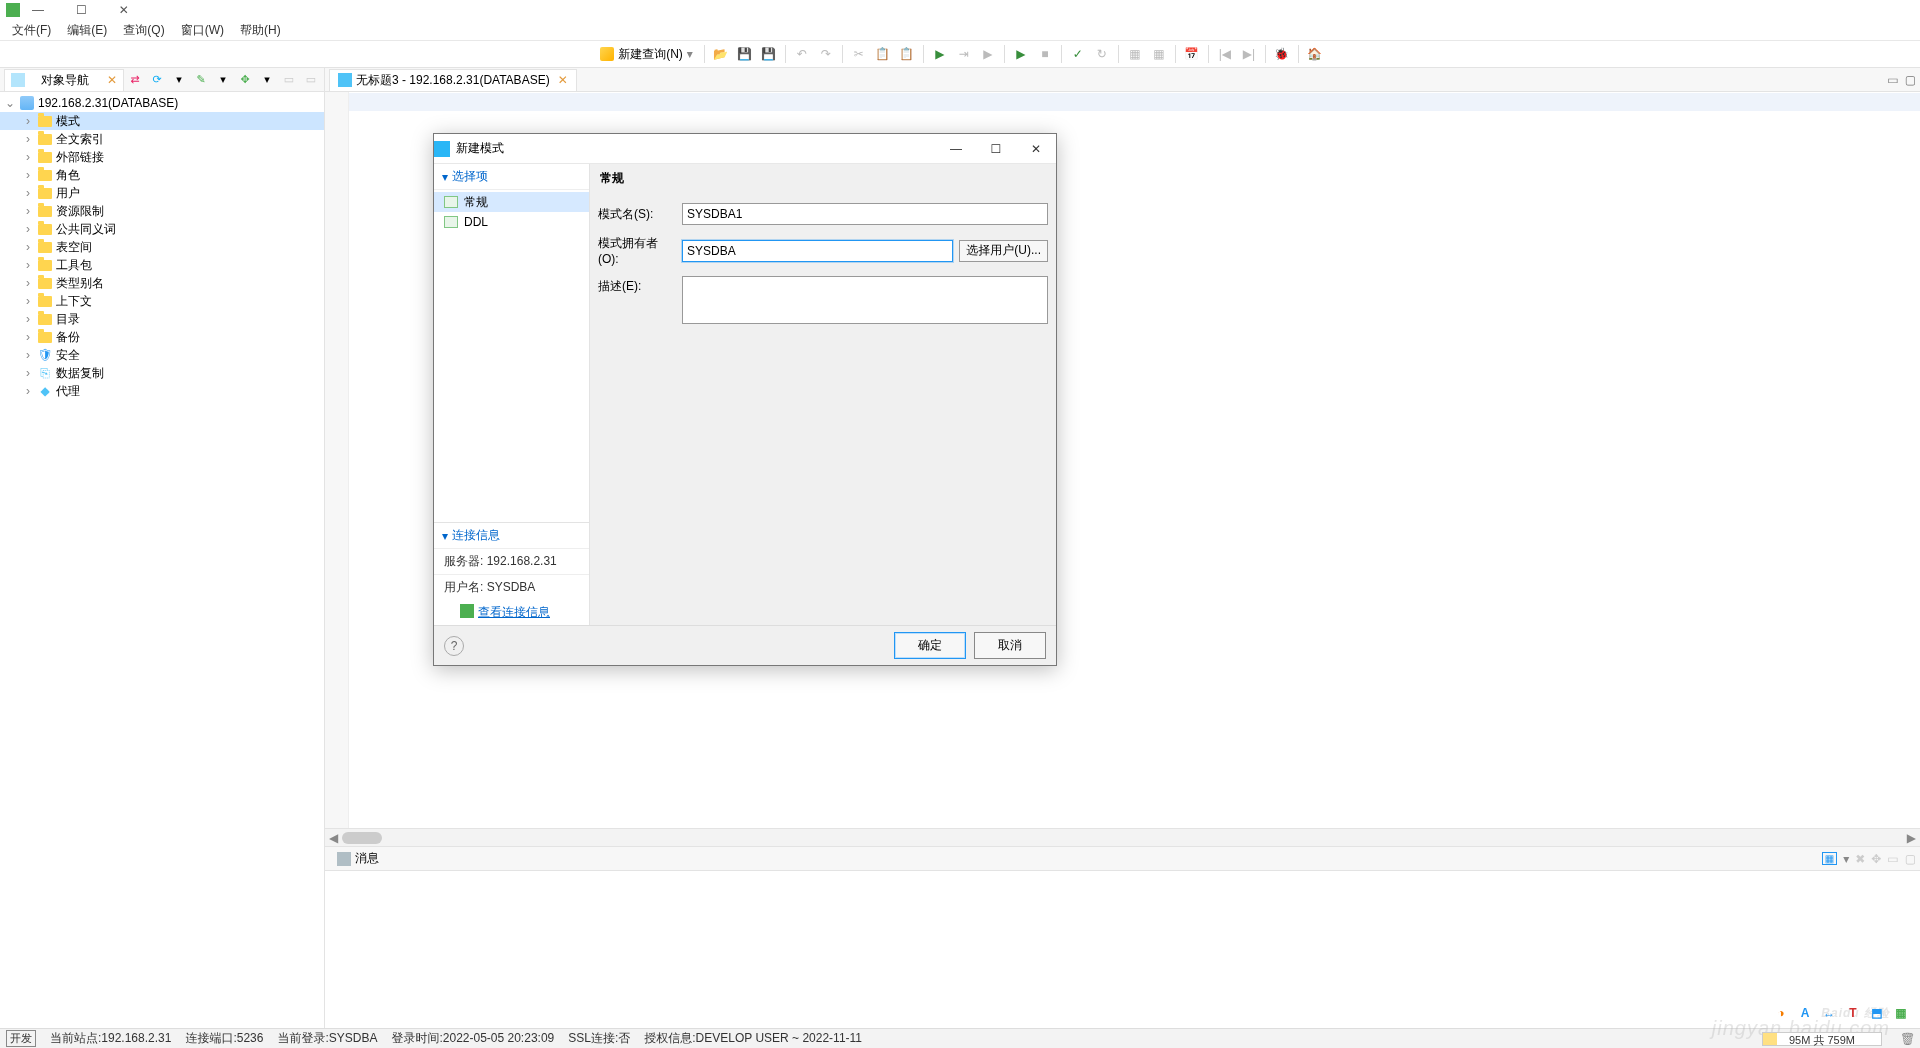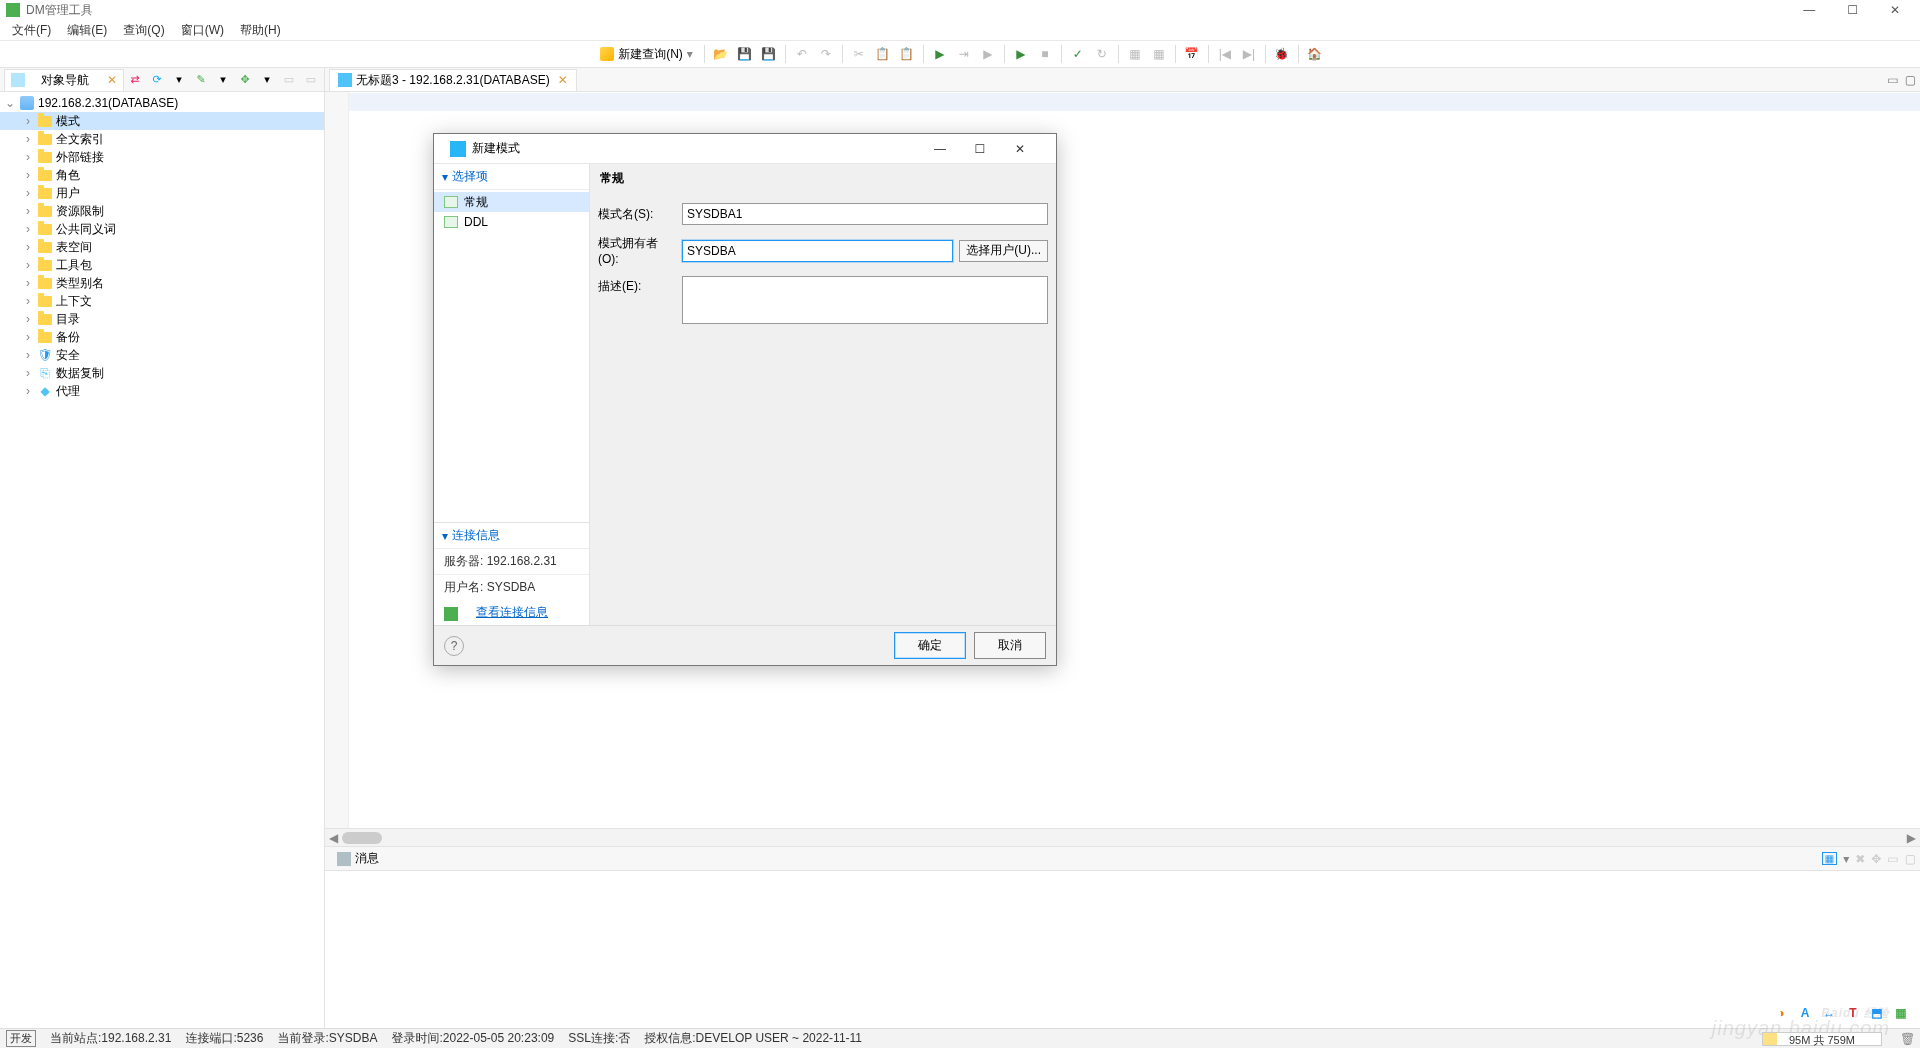--- a/index.html
+++ b/index.html
@@ -65,36 +65,36 @@
 .statusbar { height: 20px; background: #f3f3f3; border-top: 1px solid #ddd; display: flex; align-items: center; padding: 0 6px; gap: 14px; font-size: 12px; color:#333;}
 .statusbar .devbox{border:1px solid #888;padding:0 3px;font-size:11px;}
 .statusbar .spacer{flex:1;}
 .statusbar .membar{width:120px;height:14px;background:#fff;border:1px solid #ccc;position:relative;margin-left:6px;}
 .statusbar .membar .fill{position:absolute;left:0;top:0;height:100%;width:12%;background:#ffe082;}
 .statusbar .membar .txt{position:absolute;width:100%;text-align:center;font-size:11px;line-height:14px;}
 .statusbar .trash{width:14px;height:14px;color:#888;margin-left:4px;}
 
 
 .dialog{position:absolute;left:433px;top:133px;width:624px;height:533px;background:#f0f0f0;border:1px solid #777;box-shadow:0 4px 20px rgba(0,0,0,0.25);display:flex;flex-direction:column;}
-.dialog-title{height:30px;background:#fff;display:flex;align-items:center;padding:0 16px;border-bottom:1px solid #e8e8e8;}
+.dialog-title{height:30px;background:#fff;display:flex;align-items:center;padding:0 0;border-bottom:1px solid #e8e8e8;}
 .dialog-title .dicon{width:16px;height:16px;background:#29b6f6;margin-right:6px;}
 .dialog-title .dtxt{flex:1;}
 .dialog-title .dctrl{display:flex;gap:0;}
 .dialog-title .dctrl span{width:40px;height:28px;display:flex;align-items:center;justify-content:center;color:#333;}
 .dialog-body{flex:1;display:flex;}
 .dialog-left{width:156px;background:#fff;border-right:1px solid #e3e3e3;display:flex;flex-direction:column;}
 .dlg-section{padding:4px 8px;color:#0066cc;display:flex;align-items:center;gap:4px;border-bottom:1px solid #eee;}
 .dlg-section .arrow{color:#0066cc;}
 .dlg-list{padding:2px 0;}
 .dlg-list-item{display:flex;align-items:center;gap:6px;padding:2px 10px;height:20px;}
 .dlg-list-item.selected{background:#d6e9ff;}
 .dlg-list-item .iicon{width:14px;height:12px;background:#e8f5e9;border:1px solid #81c784;}
 .dlg-left-bottom{margin-top:auto;border-top:1px solid #e3e3e3;}
 .dlg-info-row{padding:4px 10px;color:#333;}
-.dlg-link{color:#0066cc;text-decoration:underline;display:flex;align-items:flex-end;gap:18px;padding:4px 10px;}
+.dlg-link{color:#0066cc;text-decoration:underline;display:flex;align-items:flex-start;gap:4px;padding:4px 26px;}
 .dlg-link .licon{width:14px;height:14px;background:#4caf50;text-decoration:none;}
 
 .dialog-right{flex:1;background:#f0f0f0;padding:0;}
 .dlg-header{padding:6px 10px;font-weight:bold;background:#f0f0f0;}
 .dlg-form{padding:10px 8px;}
 .form-row{display:flex;align-items:center;margin-bottom:10px;gap:6px;}
 .form-row label{width:78px;text-align:left;}
 .form-row input[type=text]{flex:1;height:22px;border:1px solid #999;padding:0 4px;background:#fff;}
 .form-row input.focused{border:1px solid #2196f3;outline:1px solid rgba(33,150,243,0.3);}
 .form-row .btn-small{height:22px;padding:0 6px;border:1px solid #999;background:#f7f7f7;}
@@ -108,21 +108,20 @@
 .dialog-footer .spacer{flex:1;}
 .dialog-footer button{width:72px;height:27px;border:1px solid #888;background:#f7f7f7;}
 .dialog-footer button.primary{border:1px solid #2196f3;box-shadow:0 0 0 1px #bbdefb inset;}
 
 </style>
 </head>
 <body>
 
 <div class="titlebar">
   <div class="icon"></div>
-  <div class="title">DM管理工具</div>
   <div class="win-controls">
     <span>—</span>
     <span>☐</span>
     <span>✕</span>
   </div>
 </div>
 
 <div class="menubar">
   <span>文件(F)</span>
   <span>编辑(E)</span>

